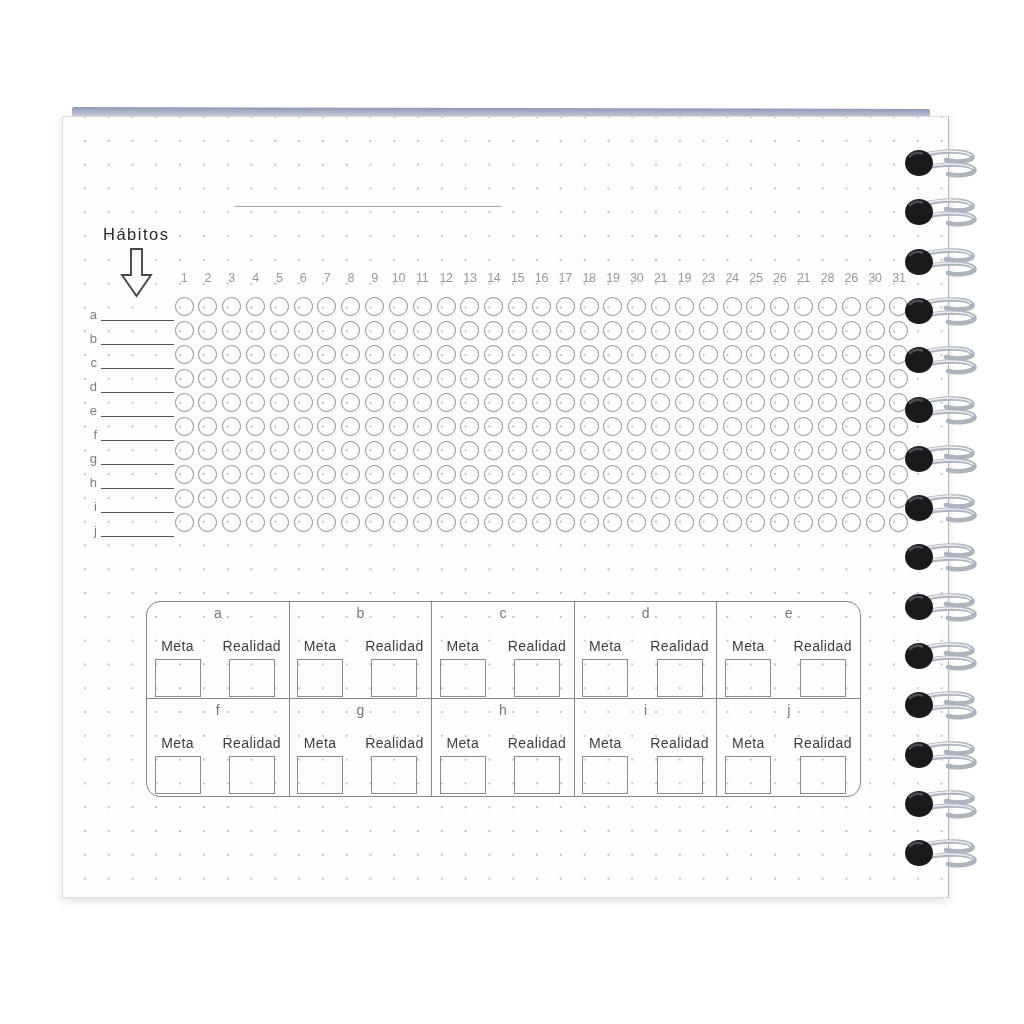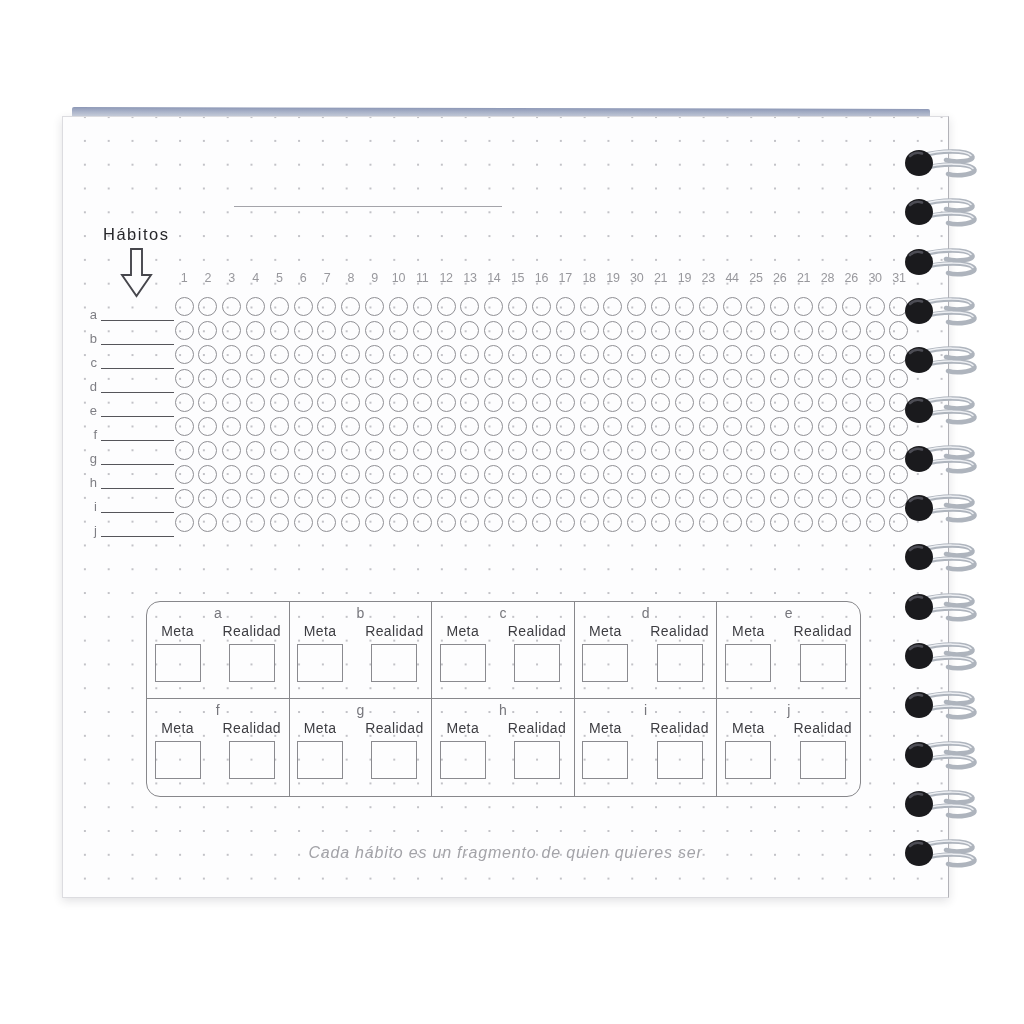--- a/index.html
+++ b/index.html
@@ -62,21 +62,21 @@
     display:grid;grid-template-columns:repeat(5,1fr);grid-template-rows:1fr 1fr;
     overflow:hidden;
   }
   .gcell{
     box-sizing:border-box;border-right:1.4px solid #87878b;
     display:flex;flex-direction:column;align-items:center;padding-top:3px;
   }
   .gcell:nth-child(5n){border-right:none;}
   .gcell:nth-child(-n+5){border-bottom:1.4px solid #87878b;}
   .gcell-letter{font-size:14px;color:#76767c;height:17px;}
-  .gcell-row{display:flex;gap:22px;margin-top:1px;}
+  .gcell-row{display:flex;gap:22px;margin-top:16px;}
   .ggroup{display:flex;flex-direction:column;align-items:center;gap:5px;}
   .glabel{font-size:14px;color:#3d3d42;letter-spacing:.4px;}
   .gbox{
     width:46px;height:38px;box-sizing:border-box;
     border:1.5px solid #8a8a8f;background:transparent;
   }
   .quote{
     position:absolute;left:0;top:727px;width:100%;text-align:center;
     font-style:italic;font-size:16px;color:#a3a3a8;letter-spacing:.8px;
   }
@@ -115,21 +115,21 @@
         <span class="day-number" style="left: 419.79px; top: 154px;">14</span>
         <span class="day-number" style="left: 443.62px; top: 154px;">15</span>
         <span class="day-number" style="left: 467.45px; top: 154px;">16</span>
         <span class="day-number" style="left: 491.28px; top: 154px;">17</span>
         <span class="day-number" style="left: 515.11px; top: 154px;">18</span>
         <span class="day-number" style="left: 538.94px; top: 154px;">19</span>
         <span class="day-number" style="left: 562.77px; top: 154px;">30</span>
         <span class="day-number" style="left: 586.6px; top: 154px;">21</span>
         <span class="day-number" style="left: 610.43px; top: 154px;">19</span>
         <span class="day-number" style="left: 634.26px; top: 154px;">23</span>
-        <span class="day-number" style="left: 658.09px; top: 154px;">44</span>
+        <span class="day-number" style="left: 658.09px; top: 154px;">24</span>
         <span class="day-number" style="left: 681.92px; top: 154px;">25</span>
         <span class="day-number" style="left: 705.75px; top: 154px;">26</span>
         <span class="day-number" style="left: 729.58px; top: 154px;">21</span>
         <span class="day-number" style="left: 753.41px; top: 154px;">28</span>
         <span class="day-number" style="left: 777.24px; top: 154px;">26</span>
         <span class="day-number" style="left: 801.07px; top: 154px;">30</span>
         <span class="day-number" style="left: 824.9px; top: 154px;">31</span>
       </div>
     <div id="habit-grid">
         <div class="day-circle" style="left: 111.5px; top: 179.5px;"></div>
@@ -593,21 +593,20 @@
               <div class="gbox"></div>
             </div>
             <div class="ggroup">
               <div class="glabel">Realidad</div>
               <div class="gbox"></div>
             </div>
           </div>
         </div>
       </div>
 
-    <div class="quote">Cada hábito es un fragmento de quien quieres ser</div>
 
     <div id="binding">
         <div class="ring" style="top: 29px;">
   <svg width="84" height="36" viewBox="0 0 84 36">
     <path d="M22 10 C42 4 68 4 73 10 C77 15 57 17 47 14" fill="none" stroke="#aeb4bd" stroke-width="4.6" stroke-linecap="round"></path>
     <path d="M22 9.4 C42 3.6 67 3.8 72 9.4" fill="none" stroke="#edeff3" stroke-width="1.5" stroke-linecap="round"></path>
     <path d="M22 23 C42 17 70 17 75 23 C79 28 59 31 49 28" fill="none" stroke="#aeb4bd" stroke-width="4.6" stroke-linecap="round"></path>
     <path d="M22 22.4 C42 16.6 69 16.8 74 22.4" fill="none" stroke="#edeff3" stroke-width="1.5" stroke-linecap="round"></path>
     <ellipse cx="20" cy="17" rx="14" ry="13" fill="#1a1a1d"></ellipse>
     <path d="M11 10 C14 7 19 6 23 7.5" stroke="#4c4c54" stroke-width="2.6" fill="none" stroke-linecap="round"></path>

